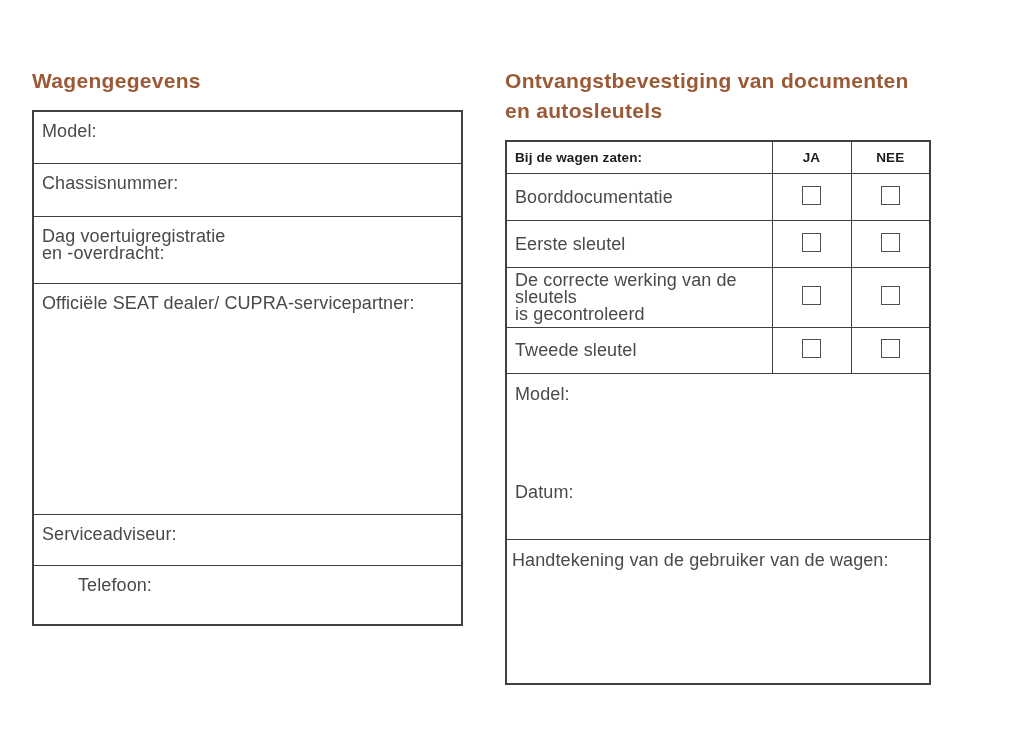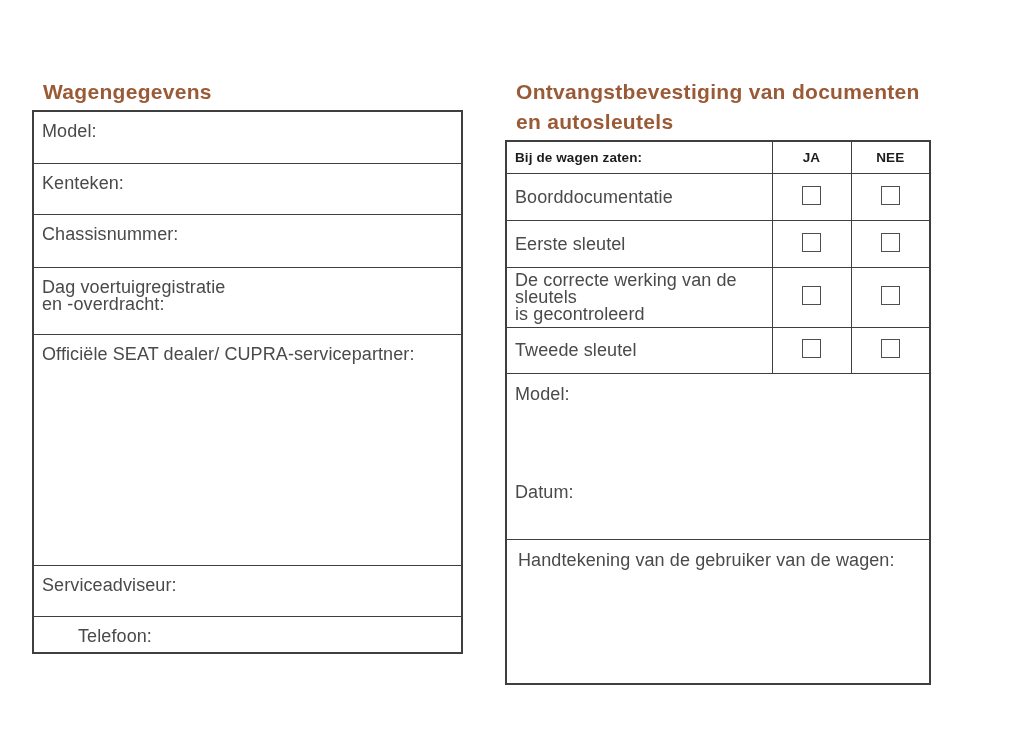--- a/index.html
+++ b/index.html
@@ -10,21 +10,21 @@
   }
   html,body{margin:0;padding:0;background:#fff;}
   body{
     width:1034px;height:739px;
     font-family:"Liberation Sans", sans-serif;
     position:relative;overflow:hidden;
   }
   .page{position:relative;width:1034px;height:739px;background:#ffffff;}
 
   .section-title{
-    position:absolute;margin:11px;
+    position:absolute;margin:0;
     font-size:21px;font-weight:700;color:var(--accent);
     letter-spacing:.3px;line-height:30px;white-space:pre-line;
   }
   #title-left{left:32px;top:66px;}
   #title-right{left:505px;top:66px;}
 
   table{border-collapse:collapse;position:absolute;table-layout:fixed;background:#fff;}
   td{
     border:1.5px solid var(--border);
     vertical-align:top;box-sizing:border-box;
@@ -38,61 +38,56 @@
     white-space:pre-line;letter-spacing:.1px;
   }
   
   #vehicle-table td{padding:11px 10px 6px 8px;}
   #vehicle-table tr.r0 td{height:52px;}
   #vehicle-table tr.r1 td{height:51px;}
   #vehicle-table tr.r2 td{height:53px;}
   #vehicle-table tr.r3 td{height:67px;margin-top:28px;}
   #vehicle-table tr.r4 td{height:231px;}
   #vehicle-table tr.r5 td{height:51px;}
-  #vehicle-table tr.r6 td{height:37px;padding-left:44px;}
+  #vehicle-table tr.r6 td{height:60px;padding-left:44px;}
 
   
   #receipt-table col.c-label{width:266px;}
   #receipt-table col.c-ja{width:79px;}
   #receipt-table col.c-nee{width:79px;}
   #receipt-table tr.head td{height:32px;vertical-align:middle;}
   #receipt-table td.labelcell{padding:4px 8px 4px 8px;vertical-align:middle;}
   #receipt-table tr.head td.labelcell .headlbl,
   #receipt-table td.colhead{
     font-size:13.5px;font-weight:700;color:var(--dark);letter-spacing:.1px;
   }
   #receipt-table td.colhead{text-align:center;vertical-align:middle;}
   #receipt-table tr.item td{height:47px;}
   #receipt-table tr.item.short td{height:46px;}
   #receipt-table td.boxcell{text-align:center;vertical-align:middle;}
   .checkbox{
     display:inline-block;width:19px;height:19px;
     border:1.5px solid #4F4F4F;background:#fff;box-sizing:border-box;
   }
   #receipt-table tr.placedate td{height:166px;padding:12px 10px 6px 8px;}
-  #receipt-table tr.signature td{height:144px;padding:12px 10px 6px 11px;}
+  #receipt-table tr.signature td{height:144px;padding:12px 10px 6px 5px;}
   .datum-label{margin-top:81px;}
 </style>
 </head>
 <body>
 
 <div class="page">
 
   <h2 class="section-title" id="title-left">Wagengegevens</h2>
 
   <table id="vehicle-table">
     <tbody>
         <tr class="r0">
       <td>
             <div class="lbl">Model:</div>
-          </td>
-    </tr>
-    <tr class="r1">
-      <td>
-            <div class="lbl">Kenteken:</div>
           </td>
     </tr>
     <tr class="r2">
       <td>
             <div class="lbl">Chassisnummer:</div>
           </td>
     </tr>
     <tr class="r3">
       <td>
             <div class="lbl">Dag voertuigregistratie

